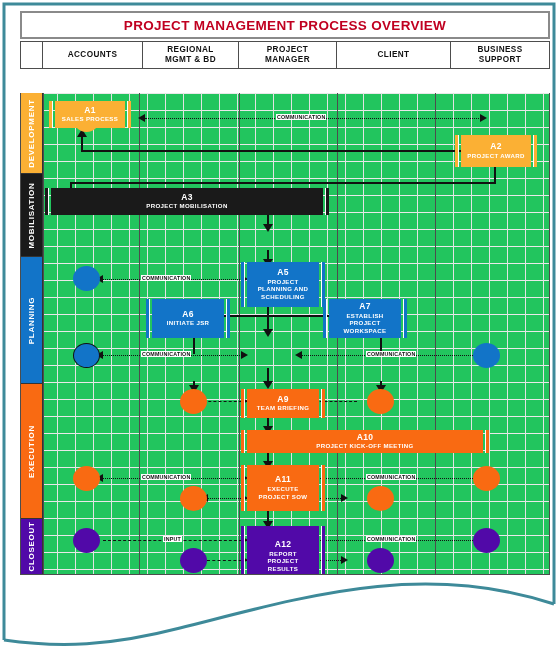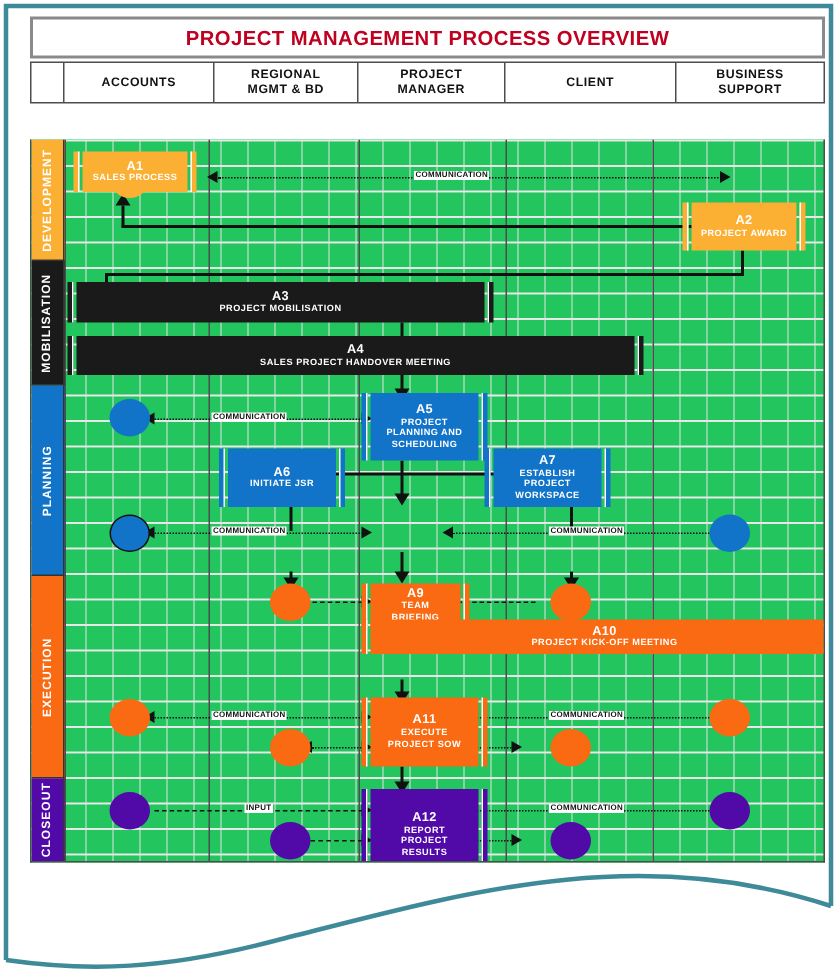--- a/index.html
+++ b/index.html
@@ -306,47 +306,43 @@
     <div class="pbox" style="left:440px; top:42px; width:70px; height:32px; background:#FBB034">
       <div class="pid">A2</div>
       <div class="plab">PROJECT AWARD</div>
     </div>
 
     <div class="pbox" style="left:30px; top:95px; width:272px; height:27px; background:#1A1A1A">
       <div class="pid">A3</div>
       <div class="plab">PROJECT MOBILISATION</div>
     </div>
 
-    <div class="pbox" style="left:30px; top:131px; width:372px; height:26px; background:#1A1A1A">
-      <div class="pid">A4</div>
-      <div class="plab">SALES PROJECT HANDOVER MEETING</div>
-    </div>
 
     <div class="pbox" style="left:226px; top:169px; width:72px; height:45px; background:#1274C8">
       <div class="pid">A5</div>
       <div class="plab">PROJECT PLANNING AND SCHEDULING</div>
     </div>
 
     <div class="pbox" style="left:131px; top:206px; width:72px; height:39px; background:#1274C8">
       <div class="pid">A6</div>
       <div class="plab">INITIATE JSR</div>
     </div>
 
     <div class="pbox" style="left:308px; top:206px; width:72px; height:39px; background:#1274C8">
       <div class="pid">A7</div>
       <div class="plab">ESTABLISH PROJECT WORKSPACE</div>
     </div>
 
 
-    <div class="pbox" style="left:226px; top:296px; width:60px; height:29px; background:#F96A12">
+    <div class="pbox" style="left:226px; top:296px; width:72px; height:29px; background:#F96A12">
       <div class="pid">A9</div>
       <div class="plab">TEAM BRIEFING</div>
     </div>
 
-    <div class="pbox" style="left:226px; top:320px; width:312px; height:23px; background:#F96A12">
+    <div class="pbox" style="left:226px; top:337px; width:236px; height:23px; background:#F96A12">
       <div class="pid">A10</div>
       <div class="plab">PROJECT KICK-OFF MEETING</div>
     </div>
 
     <div class="pbox" style="left:226px; top:372px; width:72px; height:46px; background:#F96A12">
       <div class="pid">A11</div>
       <div class="plab">EXECUTE PROJECT SOW</div>
     </div>
 
     <div class="pbox" style="left:226px; top:433px; width:72px; height:61px; background:#5109A8">

